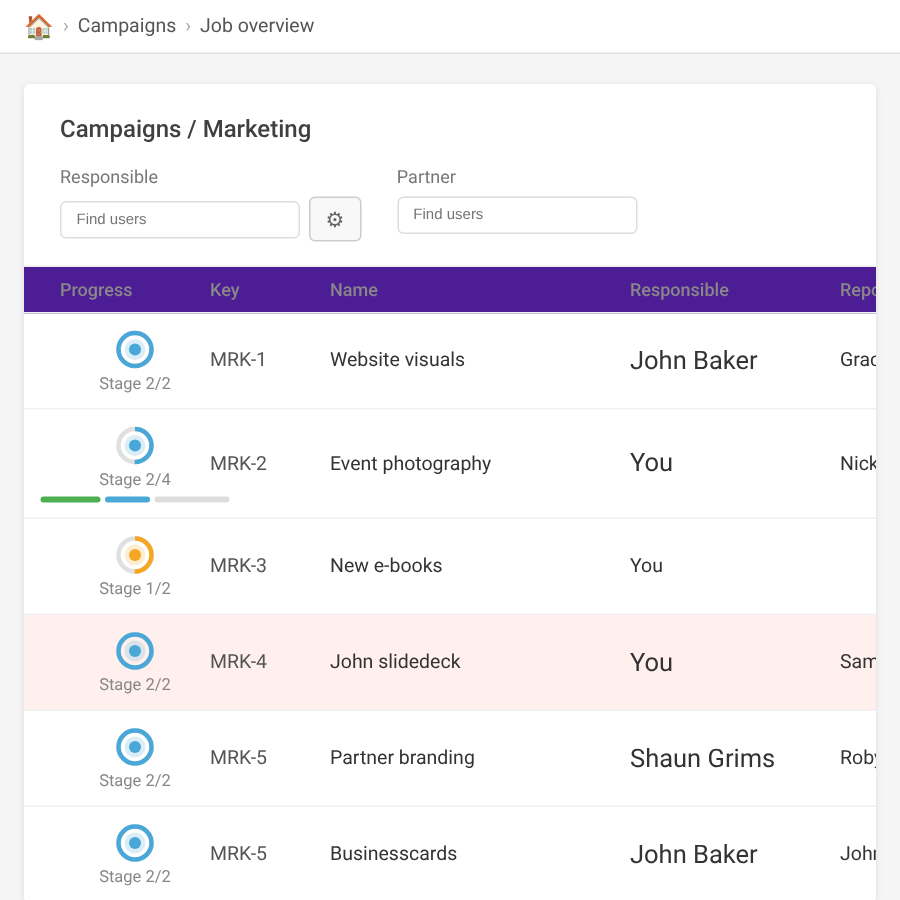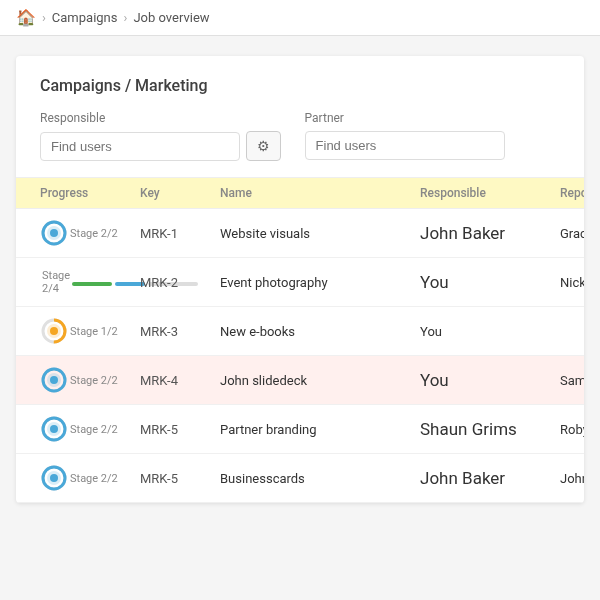--- a/index.html
+++ b/index.html
@@ -58,62 +58,62 @@
     }
     .filter-input-row {
       display: flex;
       gap: 6px;
       align-items: center;
     }
     .filter-input {
       border: 1px solid #ddd;
       border-radius: 4px;
       padding: 6px 10px;
-      font-size: 13px;
+      font-size: 10px;
       color: #999;
-      width: 200px;
+      width: 160px;
       outline: none;
     }
     .gear-btn {
       border: 1px solid #ccc;
       border-radius: 4px;
       background: #f8f8f8;
       padding: 6px 10px;
       cursor: pointer;
       font-size: 14px;
       color: #666;
     }
 
     .table-header {
       display: grid;
       grid-template-columns: 100px 80px 200px 140px 80px;
       padding: 8px 24px;
       border-bottom: 1px solid #eee;
-      background: #fef9c3;
+      background: #4c1d95;
     }
     .table-header-cell {
       font-size: 12px;
       color: #888;
       font-weight: 500;
     }
 
     .table-row {
       display: grid;
       grid-template-columns: 100px 80px 200px 140px 80px;
       padding: 10px 24px;
       border-bottom: 1px solid #f0f0f0;
       align-items: center;
     }
     .table-row.highlighted {
       background: #fff0ee;
     }
 
     .progress-cell {
       display: flex;
-      flex-direction: row;
+      flex-direction: column;
       align-items: center;
       gap: 2px;
     }
 
     .circle-progress {
       width: 28px;
       height: 28px;
     }
 
     .stage-label {

